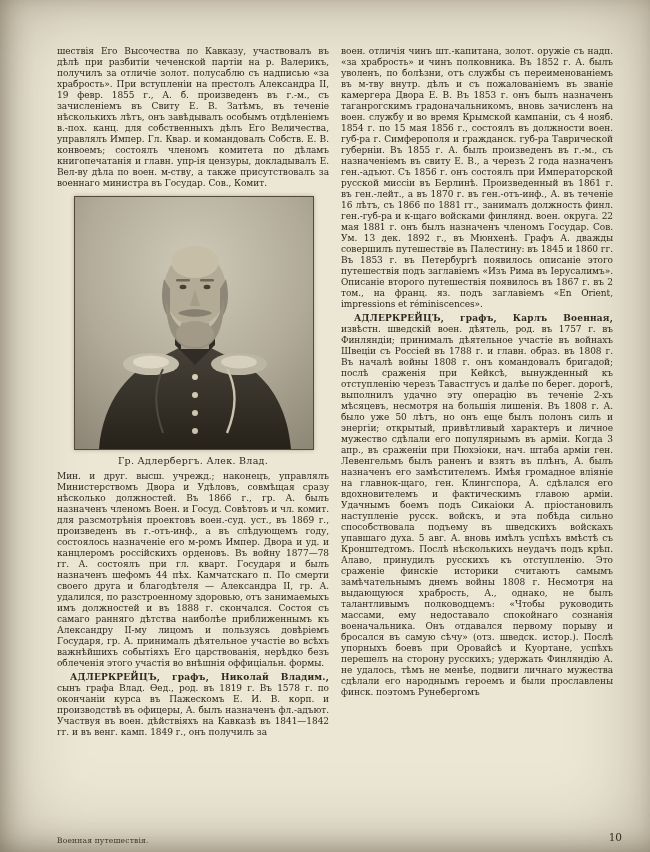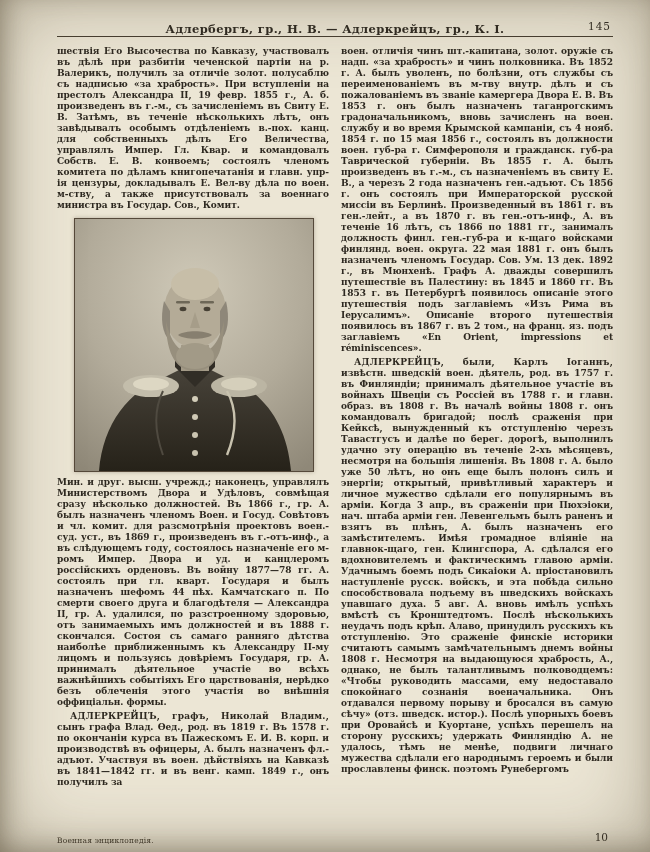--- a/index.html
+++ b/index.html
@@ -59,21 +59,21 @@
   }
   .col {
     width: 272px;
     height: 100%;
     overflow: hidden;
     text-align: justify;
     font-size: 9px;
     line-height: 11px;
     letter-spacing: -0.05px;
   }
-  .para { margin: 0; font-weight: bold; }
+  .para { margin: 0; }
   .para.article { text-indent: 13px; margin-top: 3px; }
   .runin { letter-spacing: 0.2px; }
   figure.photo {
     margin: 7px auto 5px auto;
     width: 238px;
   }
   figure.photo svg {
     display: block;
     border: 1px solid #55493a;
     box-shadow: 0 0 4px rgba(80,70,50,0.35);
@@ -89,34 +89,30 @@
   .footer-imprint {
     position: absolute;
     left: 57px;
     bottom: 7px;
     font-size: 7.5px;
     letter-spacing: 0.2px;
     color: #3a3327;
   }
   .footer-sig {
     position: absolute;
-    right: 42px;
+    right: 28px;
     bottom: 9px;
     font-size: 10.5px;
   }
 </style>
 </head>
 <body>
 
 <div class="page">
 
-  <header class="header">
-    <span class="htitle">Адлербергъ, гр., Н. В. — Адлеркрейцъ, гр., К. I.</span>
-    <span class="pnum">145</span>
-  </header>
 
   <div class="columns">
 
     <div class="col">
       <p class="para">шествія Его Высочества по Кавказу, участвовалъ въ дѣлѣ при разбитіи чеченской партіи на р. Валерикъ, получилъ за отличіе золот. полусаблю съ надписью «за храбрость». При вступленіи на престолъ Александра II, 19 февр. 1855 г., А. б. произведенъ въ г.-м., съ зачисленіемъ въ Свиту Е. В. Затѣмъ, въ теченіе нѣсколькихъ лѣтъ, онъ завѣдывалъ особымъ отдѣленіемъ в.-пох. канц. для собственныхъ дѣлъ Его Величества, управлялъ Импер. Гл. Квар. и командовалъ Собств. Е. В. конвоемъ; состоялъ членомъ комитета по дѣламъ книгопечатанія и главн. упр-ія цензуры, докладывалъ Е. Вел-ву дѣла по воен. м-ству, а также присутствовалъ за военнаго министра въ Государ. Сов., Комит.</p>
 
       <figure class="photo">
         <svg width="238" height="252" viewBox="0 0 238 252" role="img">
           <defs>
             <radialGradient id="bgGrad" cx="50%" cy="28%" r="85%">
@@ -149,37 +145,38 @@
           <rect x="101" y="82" width="14" height="2.6" rx="1.3" fill="#6d6757"></rect>
           <rect x="125" y="82" width="14" height="2.6" rx="1.3" fill="#6d6757"></rect>
           <path d="M120,93 L115,109 L125,109 Z" fill="#a69d89"></path>
           <circle cx="120" cy="180" r="3" fill="#d3cdb9"></circle>
           <circle cx="120" cy="198" r="3" fill="#cfc9b5"></circle>
           <circle cx="120" cy="216" r="3" fill="#cbc5b1"></circle>
           <circle cx="120" cy="234" r="3" fill="#c7c1ad"></circle>
           <path d="M152,172 C163,192 161,214 152,236" stroke="#c8c2ae" stroke-width="2.4" fill="none"></path>
           <path d="M88,172 C78,192 80,214 88,236" stroke="#4f4a40" stroke-width="2" fill="none"></path>
         </svg>
+        <figcaption class="caption">Гр. Адлербергъ. Алек. Влад.</figcaption>
       </figure>
 
       <p class="para">Мин. и друг. высш. учрежд.; наконецъ, управлялъ Министерствомъ Двора и Удѣловъ, совмѣщая сразу нѣсколько должностей. Въ 1866 г., гр. А. былъ назначенъ членомъ Воен. и Госуд. Совѣтовъ и чл. комит. для разсмотрѣнія проектовъ воен.-суд. уст., въ 1869 г., произведенъ въ г.-отъ-инф., а въ слѣдующемъ году, состоялось назначеніе его м-ромъ Импер. Двора и уд. и канцлеромъ россійскихъ орденовъ. Въ войну 1877—78 гг. А. состоялъ при гл. кварт. Государя и былъ назначенъ шефомъ 44 пѣх. Камчатскаго п. По смерти своего друга и благодѣтеля — Александра II, гр. А. удалился, по разстроенному здоровью, отъ занимаемыхъ имъ должностей и въ 1888 г. скончался. Состоя съ самаго ранняго дѣтства наиболѣе приближеннымъ къ Александру II-му лицомъ и пользуясь довѣріемъ Государя, гр. А. принималъ дѣятельное участіе во всѣхъ важнѣйшихъ событіяхъ Его царствованія, нерѣдко безъ облеченія этого участія во внѣшнія оффиціальн. формы.</p>
 
       <p class="para article">
         <b class="runin">АДЛЕРКРЕЙЦЪ, графъ, Николай Владим.,</b>
         <span>сынъ графа Влад. Ѳед., род. въ 1819 г. Въ 1578 г. по окончаніи курса въ Пажескомъ Е. И. В. корп. и производствѣ въ офицеры, А. былъ назначенъ фл.-адъют. Участвуя въ воен. дѣйствіяхъ на Кавказѣ въ 1841—1842 гг. и въ венг. камп. 1849 г., онъ получилъ за</span>
       </p>
     </div>
 
     <div class="col">
       <p class="para">воен. отличія чинъ шт.-капитана, золот. оружіе съ надп. «за храбрость» и чинъ полковника. Въ 1852 г. А. былъ уволенъ, по болѣзни, отъ службы съ переименованіемъ въ м-тву внутр. дѣлъ и съ пожалованіемъ въ званіе камергера Двора Е. В. Въ 1853 г. онъ былъ назначенъ таганрогскимъ градоначальникомъ, вновь зачисленъ на воен. службу и во время Крымской кампаніи, съ 4 нояб. 1854 г. по 15 мая 1856 г., состоялъ въ должности воен. губ-ра г. Симферополя и гражданск. губ-ра Таврической губерніи. Въ 1855 г. А. былъ произведенъ въ г.-м., съ назначеніемъ въ свиту Е. В., а черезъ 2 года назначенъ ген.-адъют. Съ 1856 г. онъ состоялъ при Императорской русской миссіи въ Берлинѣ. Произведенный въ 1861 г. въ ген.-лейт., а въ 1870 г. въ ген.-отъ-инф., А. въ теченіе 16 лѣтъ, съ 1866 по 1881 гг., занималъ должность финл. ген.-губ-ра и к-щаго войсками финлянд. воен. округа. 22 мая 1881 г. онъ былъ назначенъ членомъ Государ. Сов. Ум. 13 дек. 1892 г., въ Мюнхенѣ. Графъ А. дважды совершилъ путешествіе въ Палестину: въ 1845 и 1860 гг. Въ 1853 г. въ Петербургѣ появилось описаніе этого путешествія подъ заглавіемъ «Изъ Рима въ Іерусалимъ». Описаніе второго путешествія появилось въ 1867 г. въ 2 том., на франц. яз. подъ заглавіемъ «En Orient, impressions et réminiscences».</p>
 
       <p class="para article">
-        <b class="runin">АДЛЕРКРЕЙЦЪ, были, Карлъ Іоганнъ,</b>
+        <b class="runin">АДЛЕРКРЕЙЦЪ, графъ, Карлъ Военная,</b>
         <span>извѣстн. шведскій воен. дѣятель, род. въ 1757 г. въ Финляндіи; принималъ дѣятельное участіе въ войнахъ Швеціи съ Россіей въ 1788 г. и главн. образ. въ 1808 г. Въ началѣ войны 1808 г. онъ командовалъ бригадой; послѣ сраженія при Кейксѣ, вынужденный къ отступленію черезъ Тавастгусъ и далѣе по берег. дорогѣ, выполнилъ удачно эту операцію въ теченіе 2-хъ мѣсяцевъ, несмотря на большія лишенія. Въ 1808 г. А. было уже 50 лѣтъ, но онъ еще былъ полонъ силъ и энергіи; открытый, привѣтливый характеръ и личное мужество сдѣлали его популярнымъ въ арміи. Когда 3 апр., въ сраженіи при Пюхэіоки, нач. штаба арміи ген. Левенгельмъ былъ раненъ и взятъ въ плѣнъ, А. былъ назначенъ его замѣстителемъ. Имѣя громадное вліяніе на главнок-щаго, ген. Клингспора, А. сдѣлался его вдохновителемъ и фактическимъ главою арміи. Удачнымъ боемъ подъ Сикаіоки А. пріостановилъ наступленіе русск. войскъ, и эта побѣда сильно способствовала подъему въ шведскихъ войскахъ упавшаго духа. 5 авг. А. вновь имѣлъ успѣхъ вмѣстѣ съ Кронштедтомъ. Послѣ нѣсколькихъ неудачъ подъ крѣп. Алаво, принудилъ русскихъ къ отступленію. Это сраженіе финскіе историки считаютъ самымъ замѣчательнымъ днемъ войны 1808 г. Несмотря на выдающуюся храбрость, А., однако, не былъ талантливымъ полководцемъ: «Чтобы руководить массами, ему недоставало спокойнаго сознанія военачальника. Онъ отдавался первому порыву и бросался въ самую сѣчу» (отз. шведск. истор.). Послѣ упорныхъ боевъ при Оровайсѣ и Куортане, успѣхъ перешелъ на сторону русскихъ; удержать Финляндію А. не удалось, тѣмъ не менѣе, подвиги личнаго мужества сдѣлали его народнымъ героемъ и были прославлены финск. поэтомъ Рунебергомъ</span>
       </p>
     </div>
 
   </div>
 
-  <div class="footer-imprint">Военная энциклопедія.</div>
+  <div class="footer-imprint">Военная путешествія.</div>
   <div class="footer-sig">10</div>
 
 </div>
 
 </body></html>

